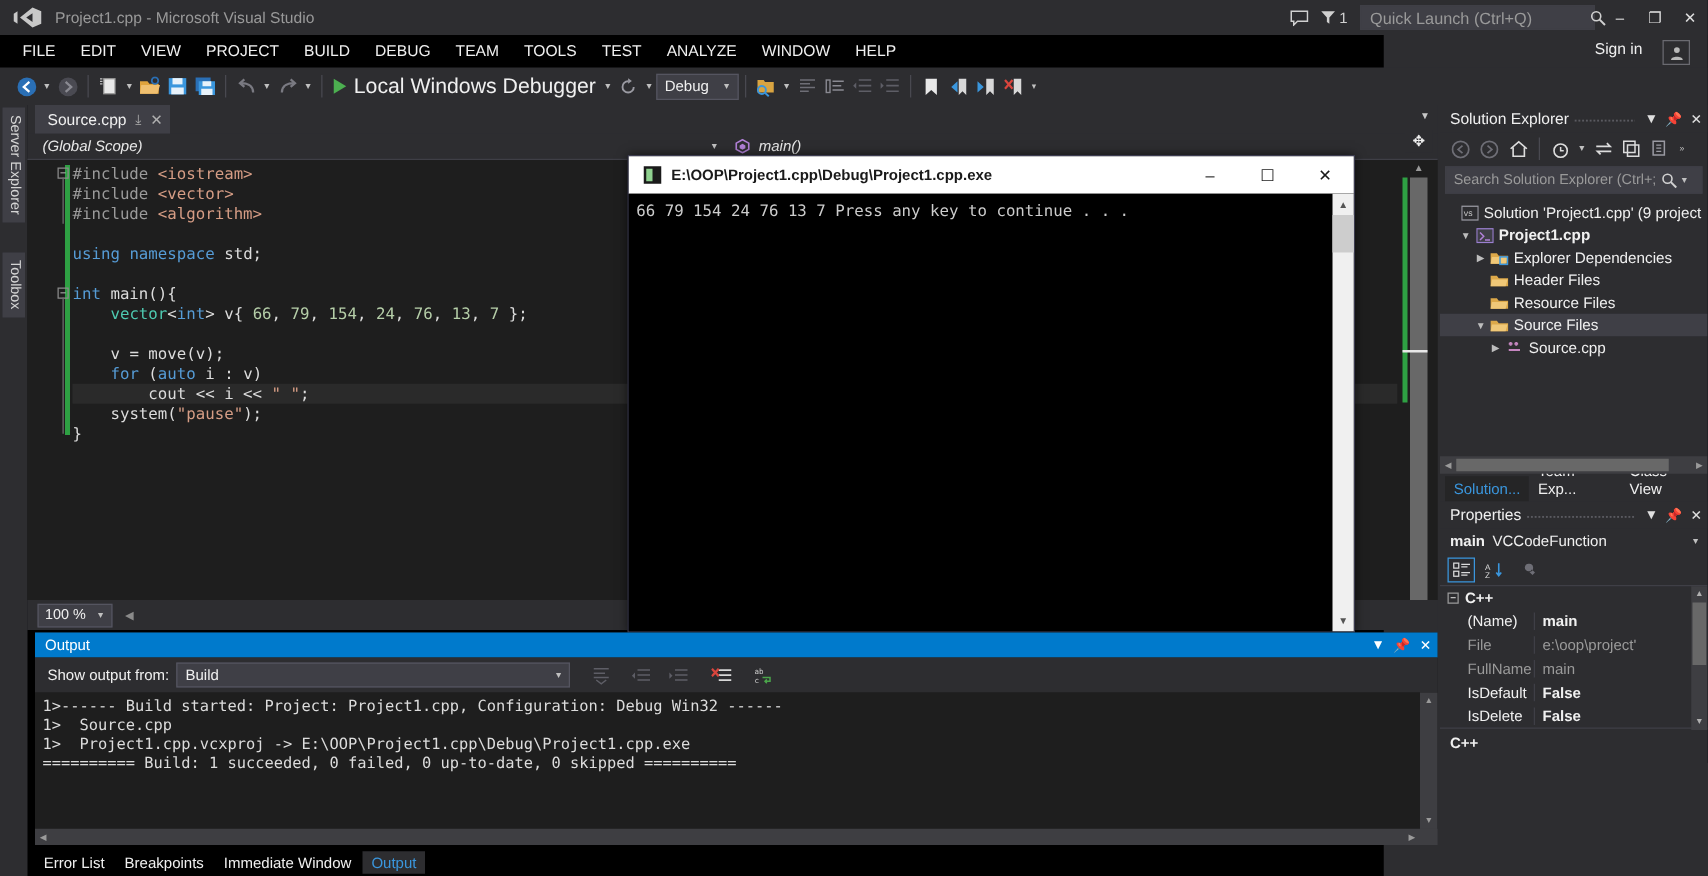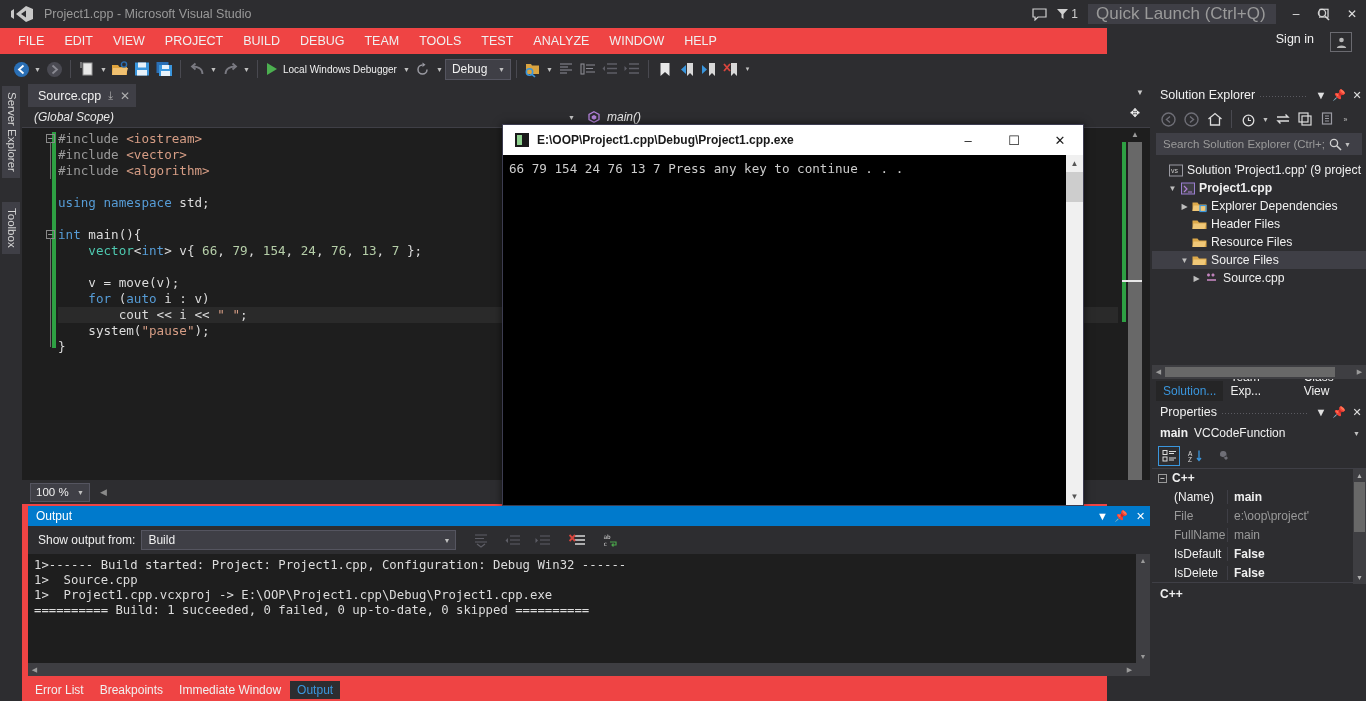--- a/index.html
+++ b/index.html
@@ -3,58 +3,58 @@
 <meta charset="utf-8">
 <style>
   * { box-sizing: border-box; margin: 0; padding: 0; }
   html, body {
     width: 1366px; height: 701px;
     background: #2d2d30;
     font-family: "Liberation Sans", sans-serif;
     color: #f1f1f1;
     overflow: hidden;
   }
-  .app { position: relative; width: 1107px; height: 701px; background: #ef4444; }
+  .app { position: relative; width: 1107px; height: 701px; background: #000000; }
 
   
   .titlebar { position: absolute; left:0; top:0; width:1366px; height:28px; background:#2d2d30; }
   .vs-logo { position:absolute; left:10px; top:5px; width:24px; height:18px; }
   .title-text { position:absolute; left:44px; top:7px; font-size:12.5px; color:#999; white-space:nowrap; }
   .tb-right { position:absolute; right:0; top:0; height:28px; display:flex; align-items:center; }
   .tb-icon { width:26px; height:26px; display:flex; align-items:center; justify-content:center; color:#d0d0d0; }
   .feedback-ico svg { display:block; }
   .notif { display:flex; align-items:center; gap:2px; color:#d0d0d0; font-size:12px; padding:0 4px; }
   .quicklaunch {
     width:188px; height:20px; background:#3f3f46; border:1px solid #3f3f46;
     display:flex; align-items:center; padding:0 4px 0 7px; margin:0 6px;
   }
   .quicklaunch input {
     flex:1; background:transparent; border:none; outline:none;
-    color:#a0a0a0; font-size:17px; font-family:"Liberation Sans", sans-serif;
+    color:#a0a0a0; font-size:13px; font-family:"Liberation Sans", sans-serif;
   }
   .quicklaunch input::placeholder { color:#9a9a9a; }
   .ql-search { color:#d0d0d0; }
   .wbtn { width:28px; height:28px; display:flex; align-items:center; justify-content:center; color:#e0e0e0; font-size:12px; }
 
   
   .menubar { position:absolute; left:0; top:28px; width:1366px; height:26px; }
   .menu-items { position:absolute; left:8px; top:0; height:26px; display:flex; align-items:center; }
   .menu-item { padding:0 10px; font-size:12.5px; color:#f0f0f0; line-height:26px; height:26px; white-space:nowrap; }
   .signin { position:absolute; right:52px; top:4px; font-size:12.5px; color:#f0f0f0; }
   .acct { position:absolute; right:14px; top:4px; width:22px; height:20px; border:1px solid #6a6a70;
           display:flex; align-items:center; justify-content:center; }
 
   
   .toolbar { position:absolute; left:0; top:54px; width:1366px; height:30px; background:#2d2d30; }
   .sep { width:1px; height:18px; background:#494950; margin:0 5px; }
   .tb-row { position:absolute; left:10px; top:0; height:30px; display:flex; align-items:center; }
   .ti { height:22px; min-width:22px; display:flex; align-items:center; justify-content:center; padding:0 2px; }
   .caret { width:11px; height:22px; display:flex; align-items:center; justify-content:center; color:#c0c0c0; font-size:7px; }
   .debug-btn { display:flex; align-items:center; gap:5px; padding:0 4px 0 2px; height:22px; }
-  .debug-label { font-size:10px; color:#f0f0f0; white-space:nowrap; }
+  .debug-label { font-size:17px; color:#f0f0f0; white-space:nowrap; }
   .combo {
     width:66px; height:21px; background:#3f3f46; border:1px solid #555560;
     display:flex; align-items:center; justify-content:space-between;
     padding:0 3px 0 6px; font-size:12px; color:#f0f0f0;
   }
   .combo .cv { white-space:nowrap; }
 
   
   .vtabs { position:absolute; left:0; top:84px; width:22px; height:617px; background:#2d2d30; }
   .vtab {

